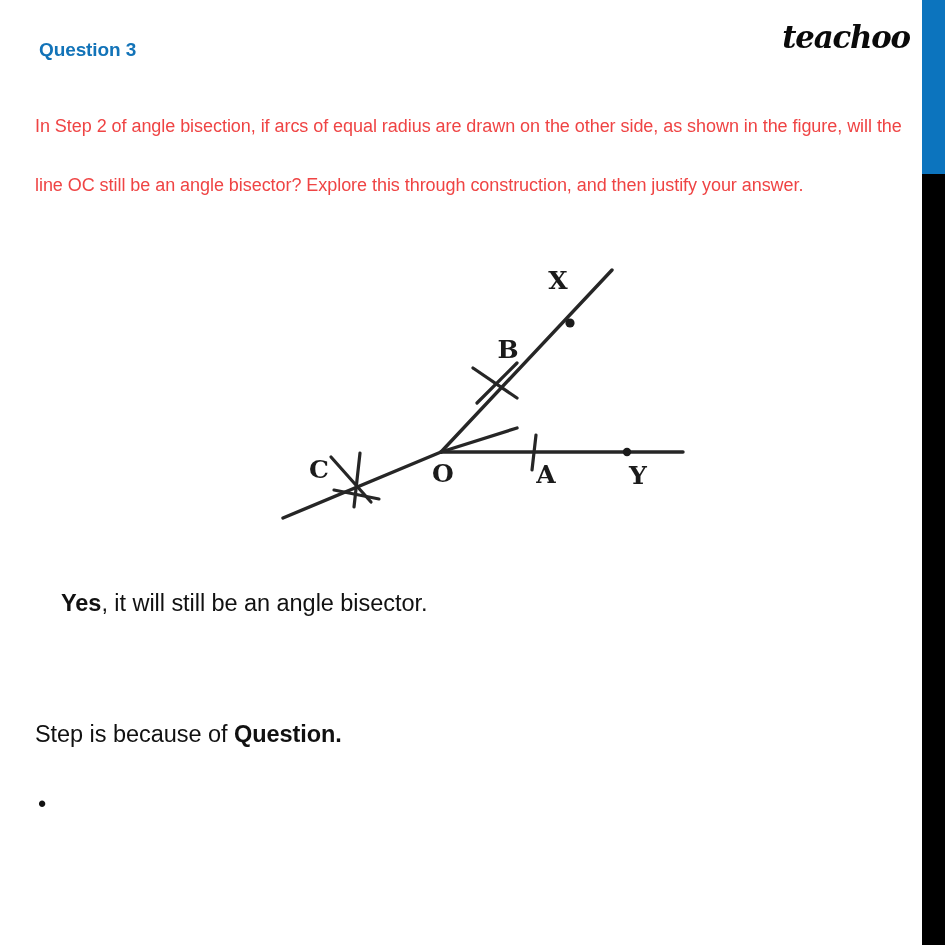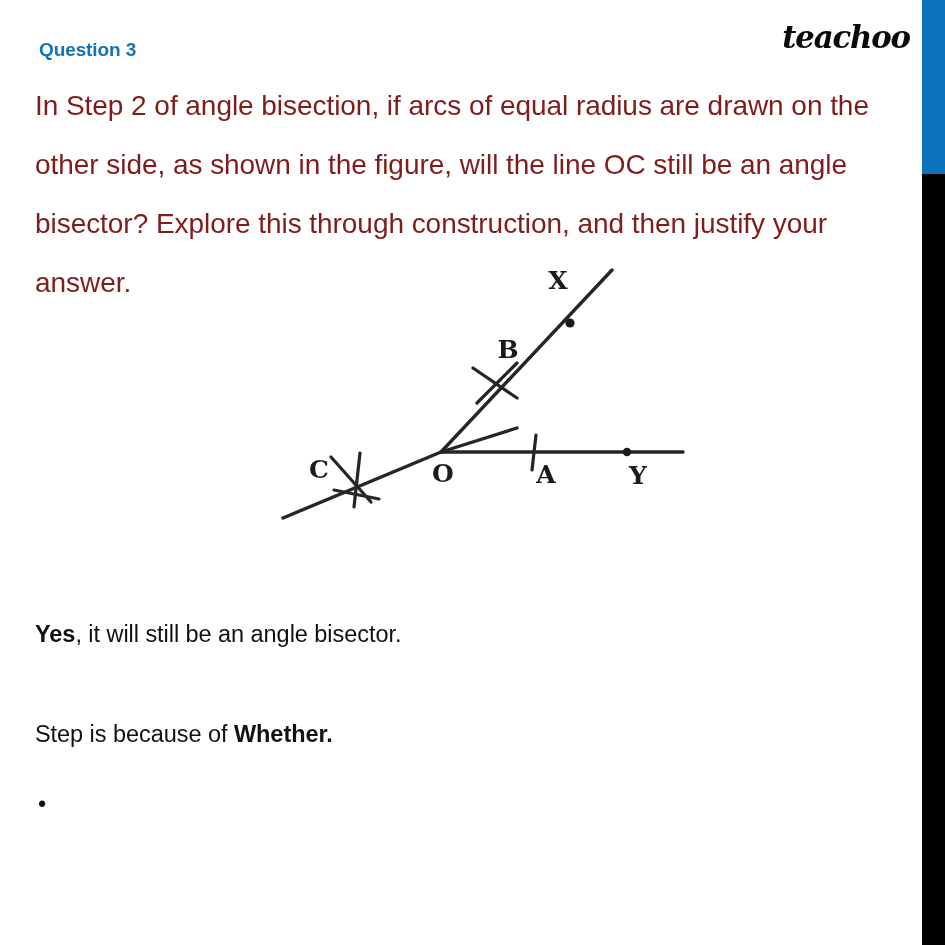--- a/index.html
+++ b/index.html
@@ -69,25 +69,25 @@
     letter-spacing: -1.2px;
     white-space: nowrap;
     transform: scaleX(0.96);
     transform-origin: right center;
   }
 
   
   #question-body {
     position: absolute;
     left: 35px;
-    top: 76px;
+    top: 97px;
     width: 878px;
-    font-size: 28px;
+    font-size: 18px;
     line-height: 59px;
-    color: #7f1d1d;
+    color: #ef4444;
     letter-spacing: -0.05px;
   }
 
   
   #figure-wrap {
     position: absolute;
     left: 255px;
     top: 255px;
     width: 450px;
     height: 285px;
@@ -97,21 +97,21 @@
   
   .para {
     position: absolute;
     left: 35px;
     font-size: 23.5px;
     line-height: 34px;
     color: #111111;
     letter-spacing: -0.05px;
   }
   .para b { font-weight: bold; }
-  #answer-yes { top: 617px; width: 870px; }
+  #answer-yes { top: 586px; width: 870px; margin-left: 26px; }
   #answer-reason { top: 717px; width: 870px; }
 
   
   #bullet-list {
     position: absolute;
     left: 35px;
     top: 779px;
     width: 880px;
   }
   .bullet-row {
@@ -181,21 +181,21 @@
           <text x="383" y="229" text-anchor="middle">Y</text>
         </g>
       </svg>
     </div>
 
     <div class="para" id="answer-yes">
       <b>Yes</b><span>, it will still be an angle bisector.</span>
     </div>
 
     <div class="para" id="answer-reason">
-      <span>Step is because of </span><b>Whether.</b>
+      <span>Step is because of </span><b>Question.</b>
     </div>
 
     <div id="bullet-list">
       <div class="bullet-row">
         <span class="bullet-dot">•</span>
       </div>
     </div>
 
   </div>
 

